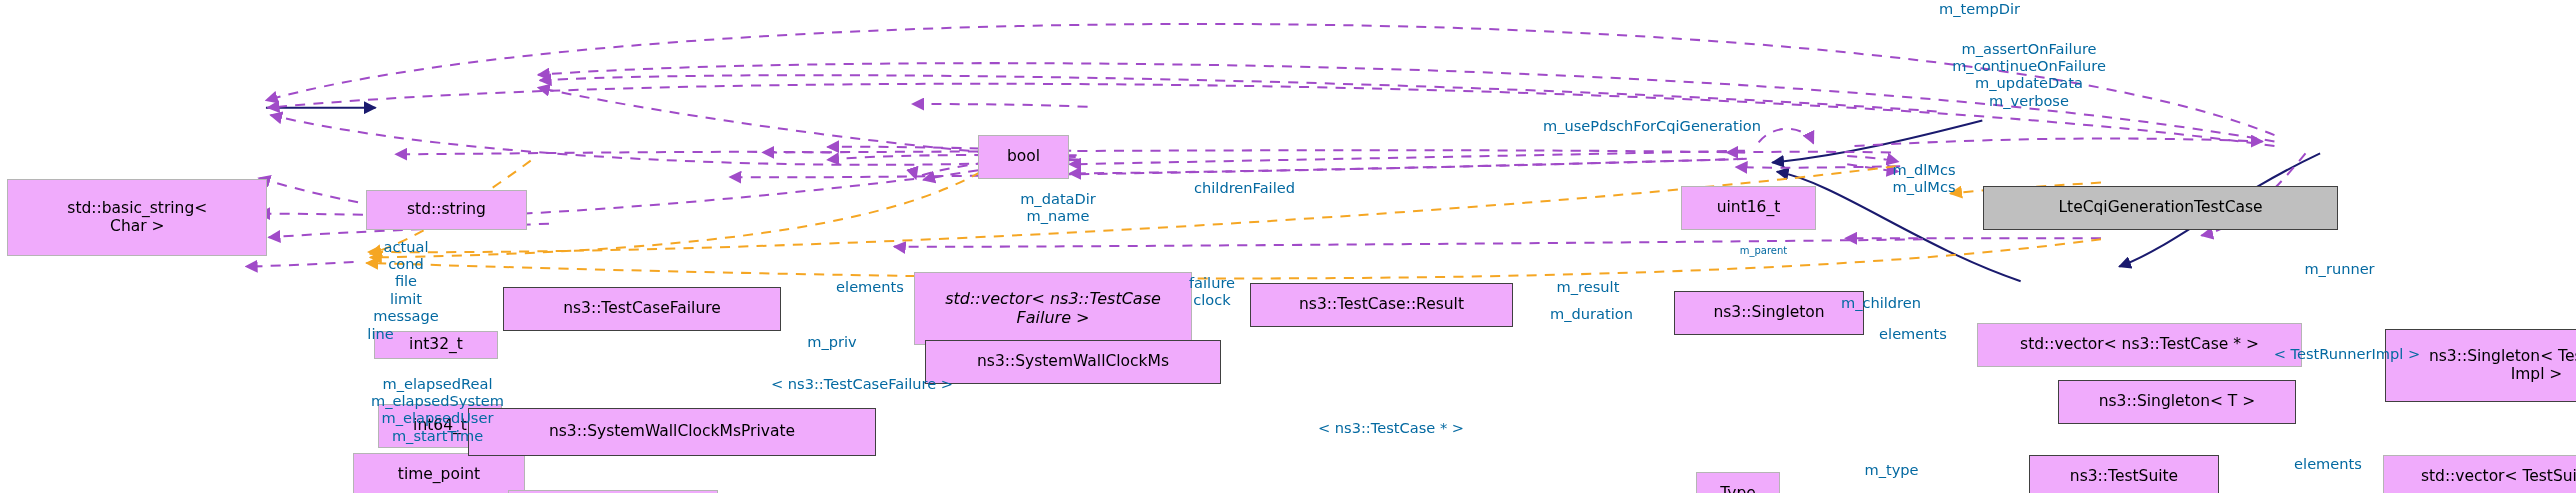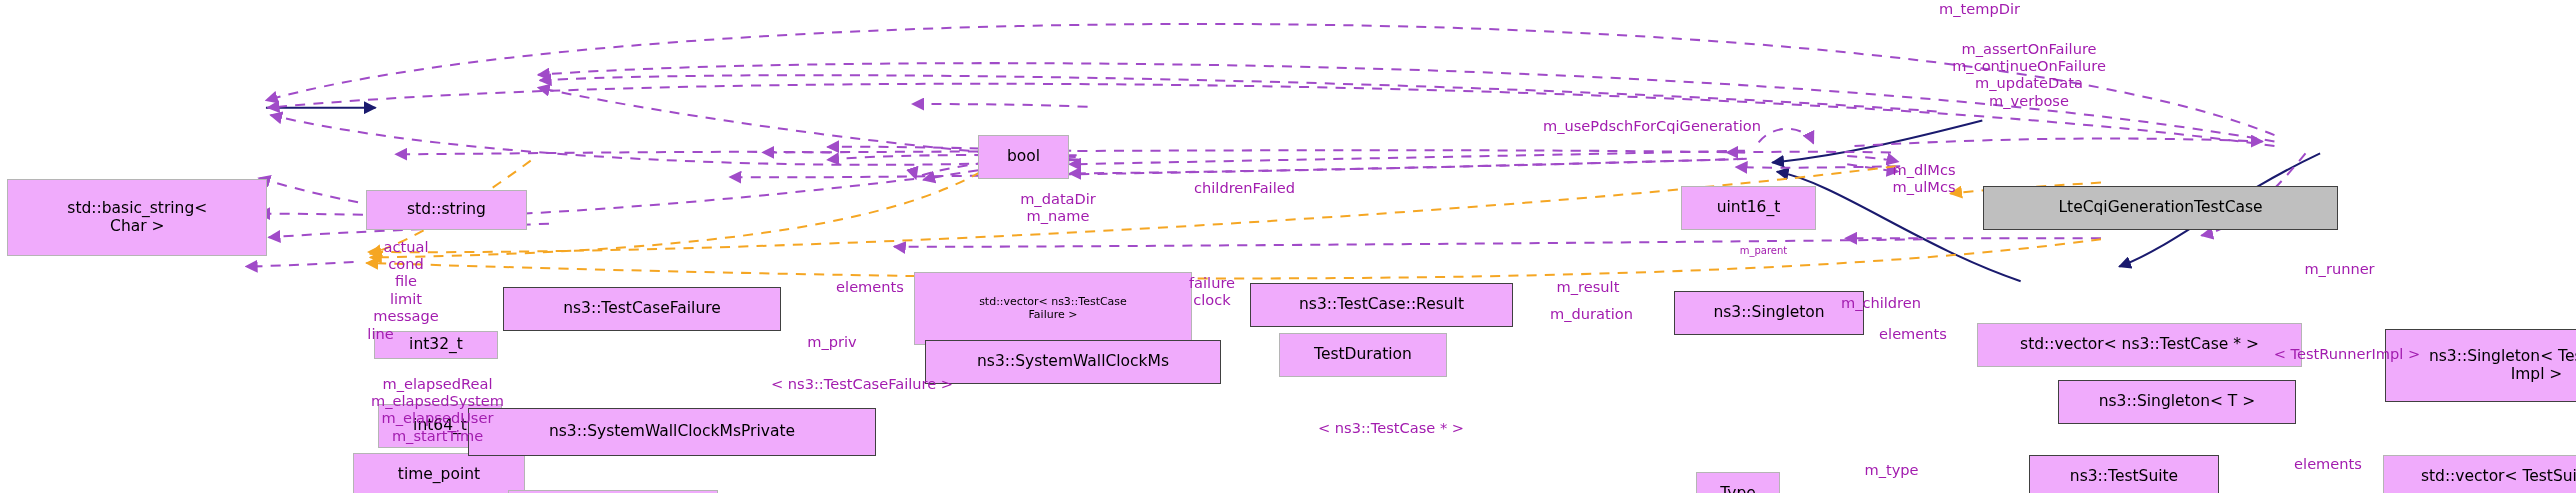--- a/index.html
+++ b/index.html
@@ -39,21 +39,21 @@
   }
   .node.bold {
     border: 1.8px solid #404040;
   }
   .node.current {
     border: 1.8px solid #404040;
     background: #bfbfbf;
   }
   .edge-label {
     position: absolute;
-    color: #a21caf;
+    color: #0369a1;
     font-size: 14.6px;
     line-height: 1.18;
     white-space: pre-line;
     text-align: center;
     background: transparent;
     pointer-events: none;
   }
 </style>
 </head>
 <body>
@@ -138,25 +138,24 @@
   <div class="node plain" style="left: 7.3px; top: 179px; width: 260px; height: 77px; font-size: 15.5px;"><span>std::basic_string&lt;
 Char &gt;</span></div>
   <div class="node plain" style="left: 366px; top: 190px; width: 161px; height: 40px; font-size: 15.5px;"><span>std::string</span></div>
   <div class="node plain" style="left: 374px; top: 331px; width: 124px; height: 28px; font-size: 15.5px;"><span>int32_t</span></div>
   <div class="node plain" style="left: 378px; top: 404px; width: 124px; height: 44px; font-size: 15.5px;"><span>int64_t</span></div>
   <div class="node plain" style="left: 353px; top: 453px; width: 172px; height: 44px; font-size: 15.5px;"><span>time_point</span></div>
 
   <div class="node bold" style="left: 503px; top: 287px; width: 278px; height: 44px; font-size: 15.5px;"><span>ns3::TestCaseFailure</span></div>
   <div class="node bold" style="left: 468px; top: 408px; width: 408px; height: 48px; font-size: 15.5px;"><span>ns3::SystemWallClockMsPrivate</span></div>
   <div class="node plain" style="left: 508px; top: 490px; width: 210px; height: 44px; font-size: 15.5px;"></div>
-  <div class="node plain" style="left: 914px; top: 272px; width: 278px; height: 73px; font-size: 11px;"><span>std::vector&lt; ns3::TestCase
+  <div class="node plain" style="left: 914px; top: 272px; width: 278px; height: 73px; font-size: 16px; font-style: italic;"><span>std::vector&lt; ns3::TestCase
 Failure &gt;</span></div>
   <div class="node bold" style="left: 925px; top: 340px; width: 296px; height: 44px; font-size: 15.5px;"><span>ns3::SystemWallClockMs</span></div>
   <div class="node bold" style="left: 1250px; top: 283px; width: 263px; height: 44px; font-size: 15.5px;"><span>ns3::TestCase::Result</span></div>
-  <div class="node plain" style="left: 1279px; top: 333px; width: 168px; height: 44px; font-size: 15.5px;"><span>TestDuration</span></div>
   <div class="node plain" style="left: 978px; top: 135px; width: 91px; height: 44px; font-size: 15.5px;"><span>bool</span></div>
   <div class="node plain" style="left: 1681px; top: 186px; width: 135px; height: 44px; font-size: 15.5px;"><span>uint16_t</span></div>
   <div class="node bold" style="left: 1674px; top: 291px; width: 190px; height: 44px; font-size: 15.5px;"><span>ns3::Singleton</span></div>
   <div class="node current" style="left: 1983px; top: 186px; width: 355px; height: 44px; font-size: 15.5px;"><span>LteCqiGenerationTestCase</span></div>
   <div class="node plain" style="left: 1977px; top: 323px; width: 325px; height: 44px; font-size: 15.5px;"><span>std::vector&lt; ns3::TestCase * &gt;</span></div>
   <div class="node bold" style="left: 2058px; top: 380px; width: 238px; height: 44px; font-size: 15.5px;"><span>ns3::Singleton&lt; T &gt;</span></div>
   <div class="node bold" style="left: 2385px; top: 329px; width: 303px; height: 73px; font-size: 15.5px;"><span>ns3::Singleton&lt; TestRunner
 Impl &gt;</span></div>
 
   <div class="node bold" style="left: 2029px; top: 455px; width: 190px; height: 44px; font-size: 15.5px;"><span>ns3::TestSuite</span></div>

